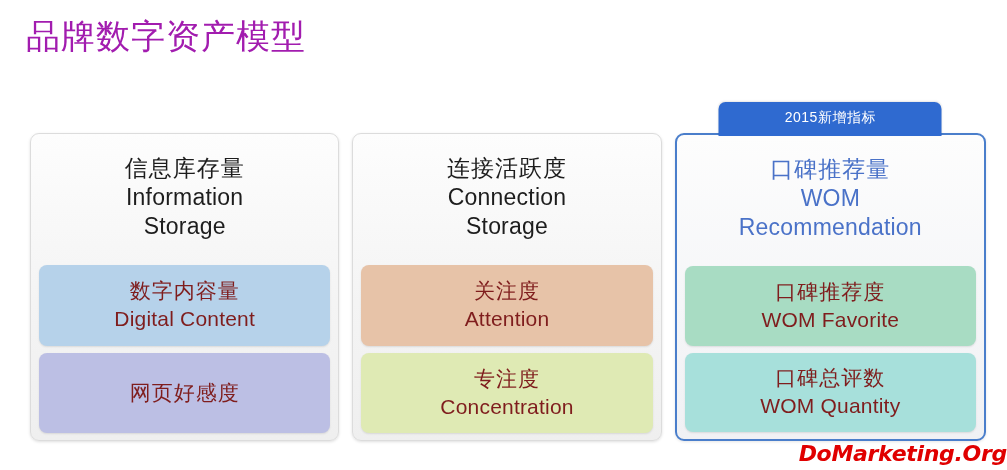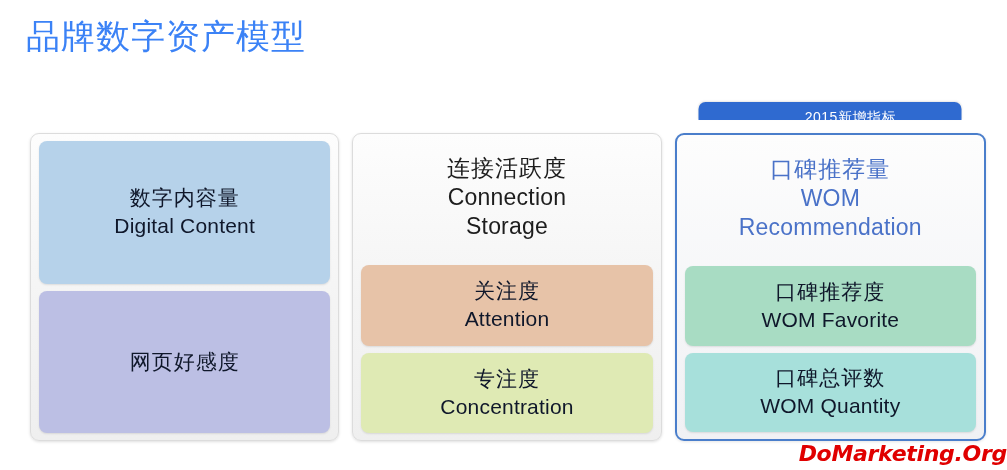--- a/index.html
+++ b/index.html
@@ -15,21 +15,21 @@
     overflow: hidden;
   }
 
   
   #page-title {
     position: absolute;
     left: 26px;
     top: 14px;
     font-size: 34px;
     line-height: 44px;
-    color: #3b82f6;
+    color: #a21caf;
     letter-spacing: 1px;
     font-weight: 400;
     white-space: nowrap;
   }
 
   
   #columns {
     position: absolute;
     left: 30px;
     top: 133px;
@@ -58,31 +58,30 @@
     background: linear-gradient(180deg, #fdfdfd 0%, #f5f6f8 55%, #f0f1f4 100%);
   }
 
   
   .banner {
     position: absolute;
     left: 50%;
     transform: translateX(-50%);
     top: -33px;
     width: 223px;
-    height: 18px;
+    height: 34px;
     background: #2f6ad0;
     border-radius: 7px 7px 0 0;
     color: #ffffff;
     font-size: 14px;
     line-height: 30px;
     text-align: center;
     letter-spacing: 0.5px;
     z-index: 1;
     box-shadow: 0 -1px 2px rgba(0,0,0,0.10);
-    padding-left: 40px;
   }
 
   
   .col-header {
     flex: 0 0 122px;
     display: flex;
     flex-direction: column;
     align-items: center;
     justify-content: center;
     text-align: center;
@@ -107,21 +106,21 @@
   
   .metric {
     flex: 1 1 0;
     margin-top: 7px;
     border-radius: 8px;
     display: flex;
     flex-direction: column;
     align-items: center;
     justify-content: center;
     text-align: center;
-    color: #0f172a;
+    color: #7f1d1d;
     box-shadow: 0 1px 2px rgba(0,0,0,0.10);
   }
   .metric .cn {
     font-size: 21px;
     line-height: 28px;
     letter-spacing: 1px;
   }
   .metric .en {
     font-size: 21px;
     line-height: 28px;
@@ -143,20 +142,25 @@
   }
 </style>
 </head>
 <body>
 
 <div id="page-title">品牌数字资产模型</div>
 
 <div id="columns">
 
   <div class="column">
+    <div class="col-header">
+      <div class="cn">信息库存量</div>
+      <div class="en">Information</div>
+      <div class="en">Storage</div>
+    </div>
     <div class="metric" style="background:#b6d2ea">
       <div class="cn">数字内容量</div>
       <div class="en">Digital Content</div>
     </div>
     <div class="metric" style="background:#bcbfe4">
       <div class="cn">网页好感度</div>
     </div>
   </div>
 
   <div class="column">

